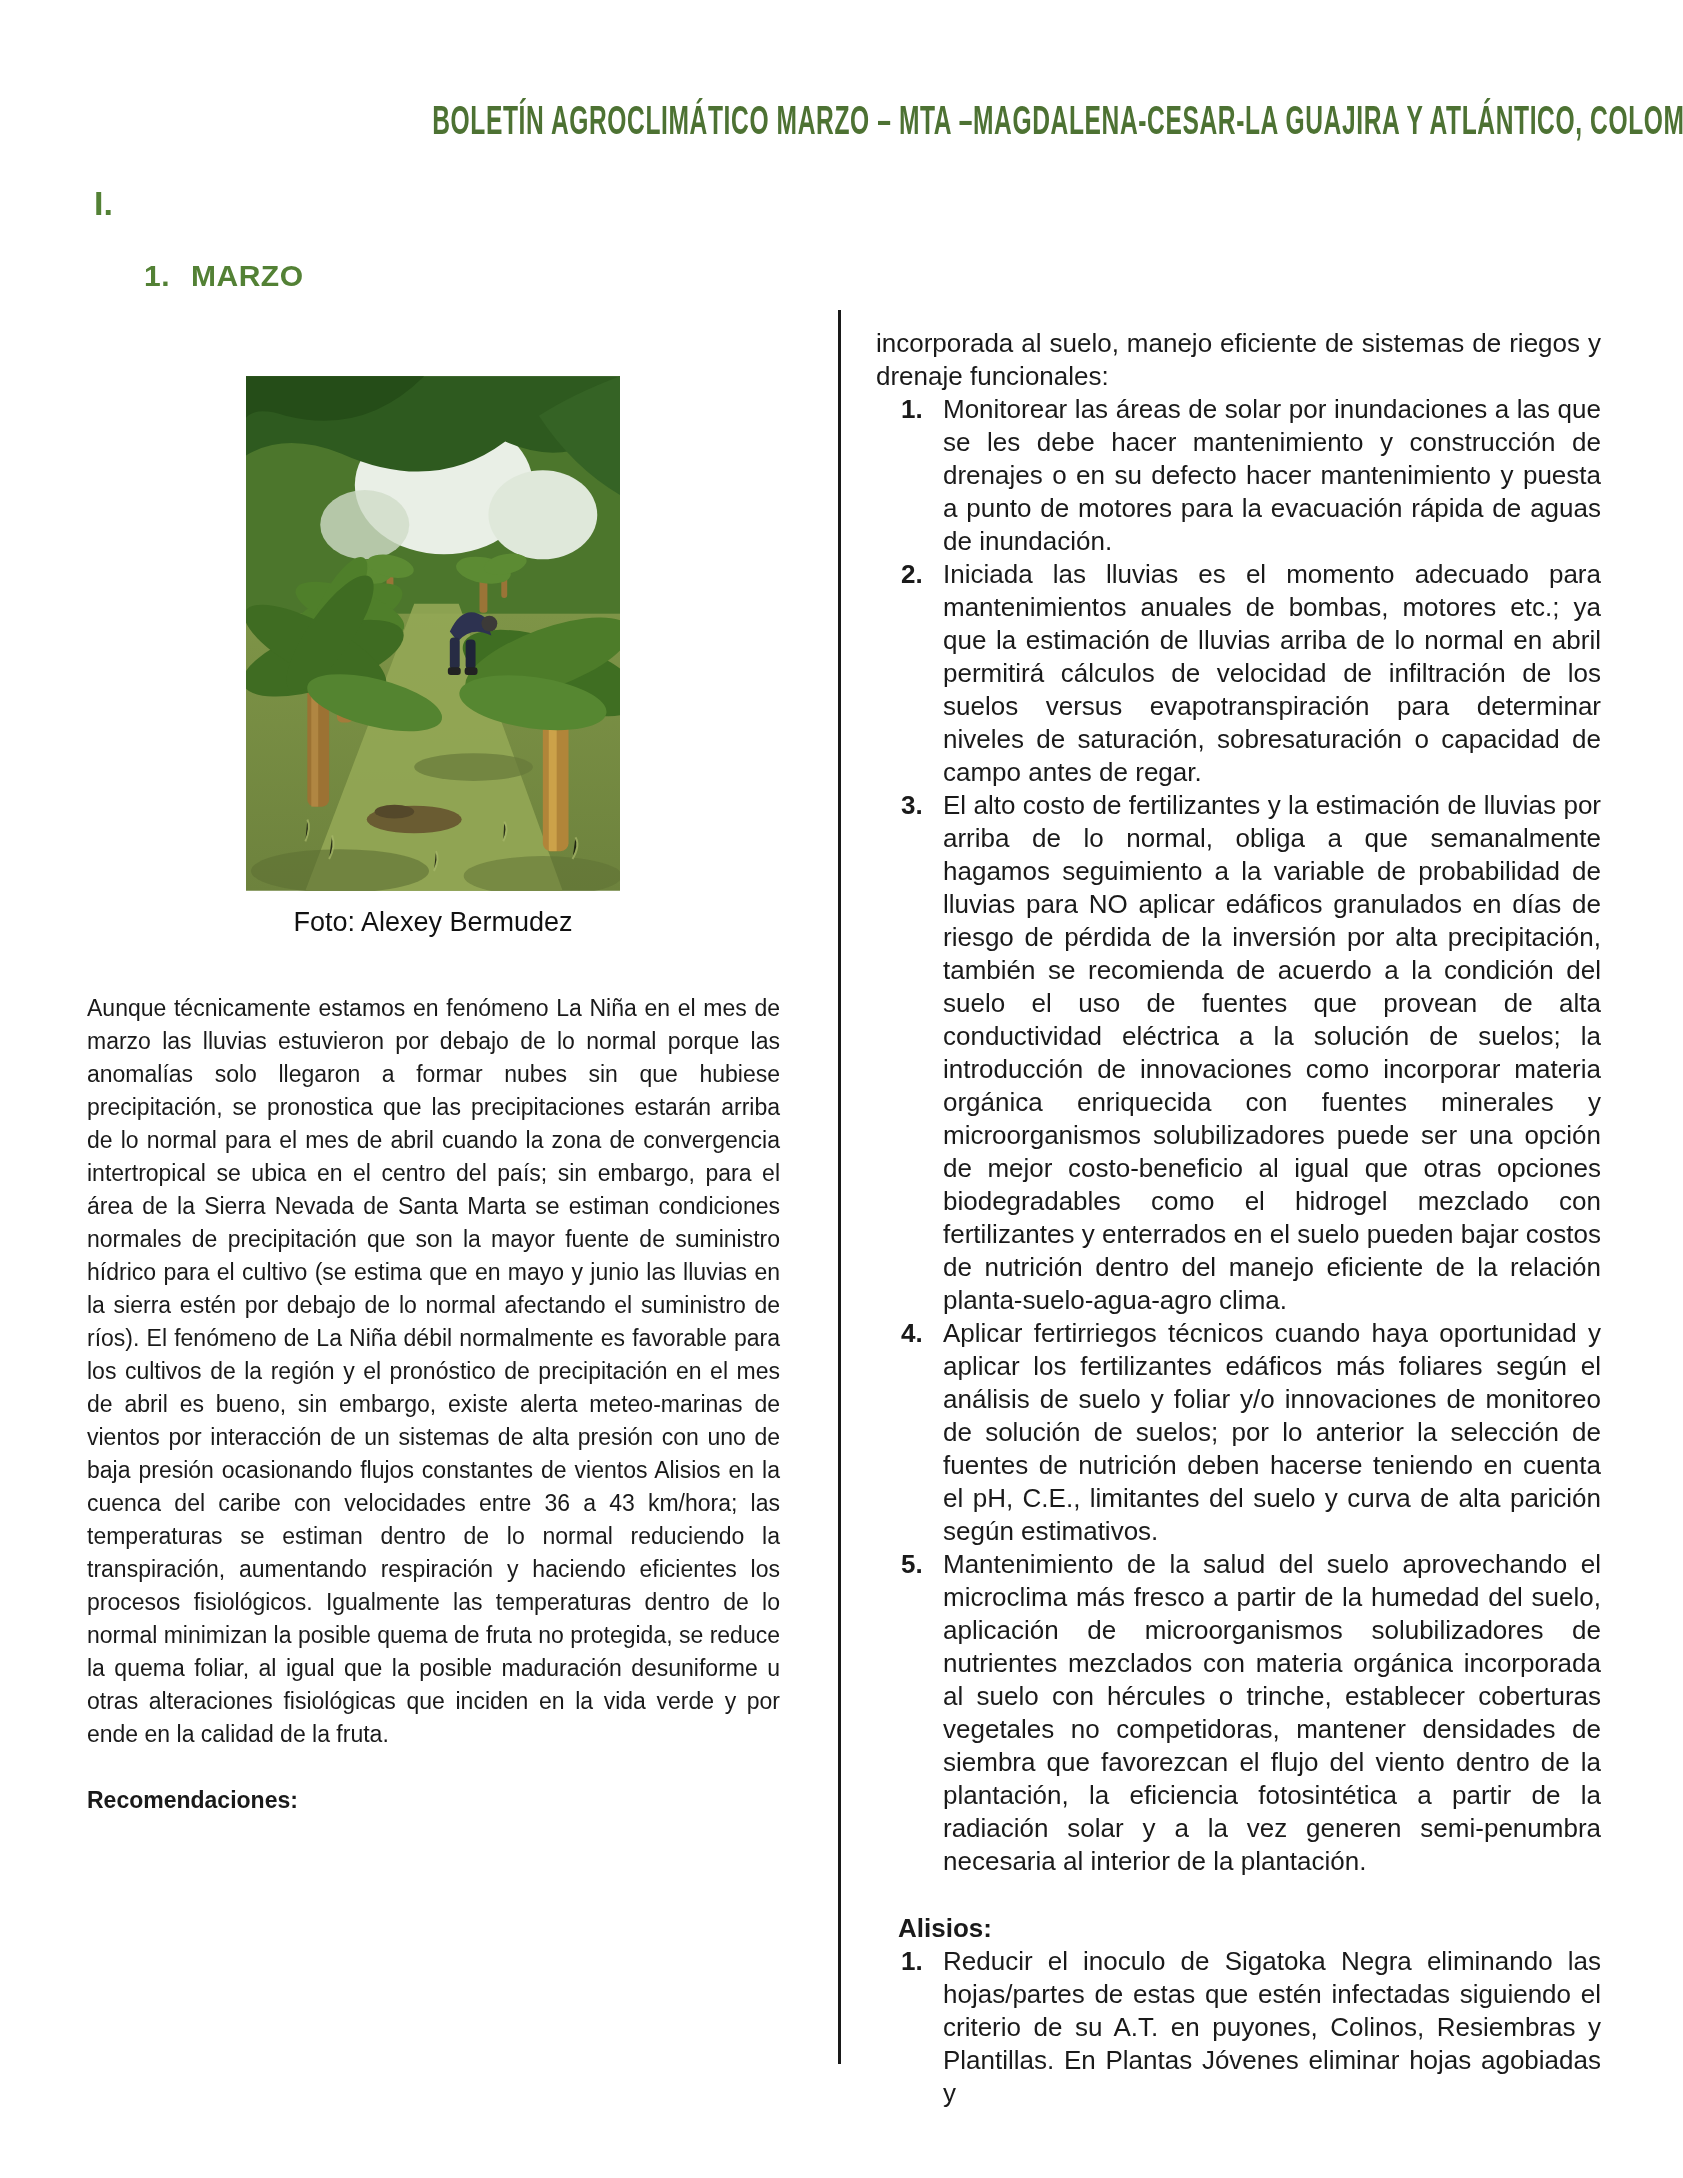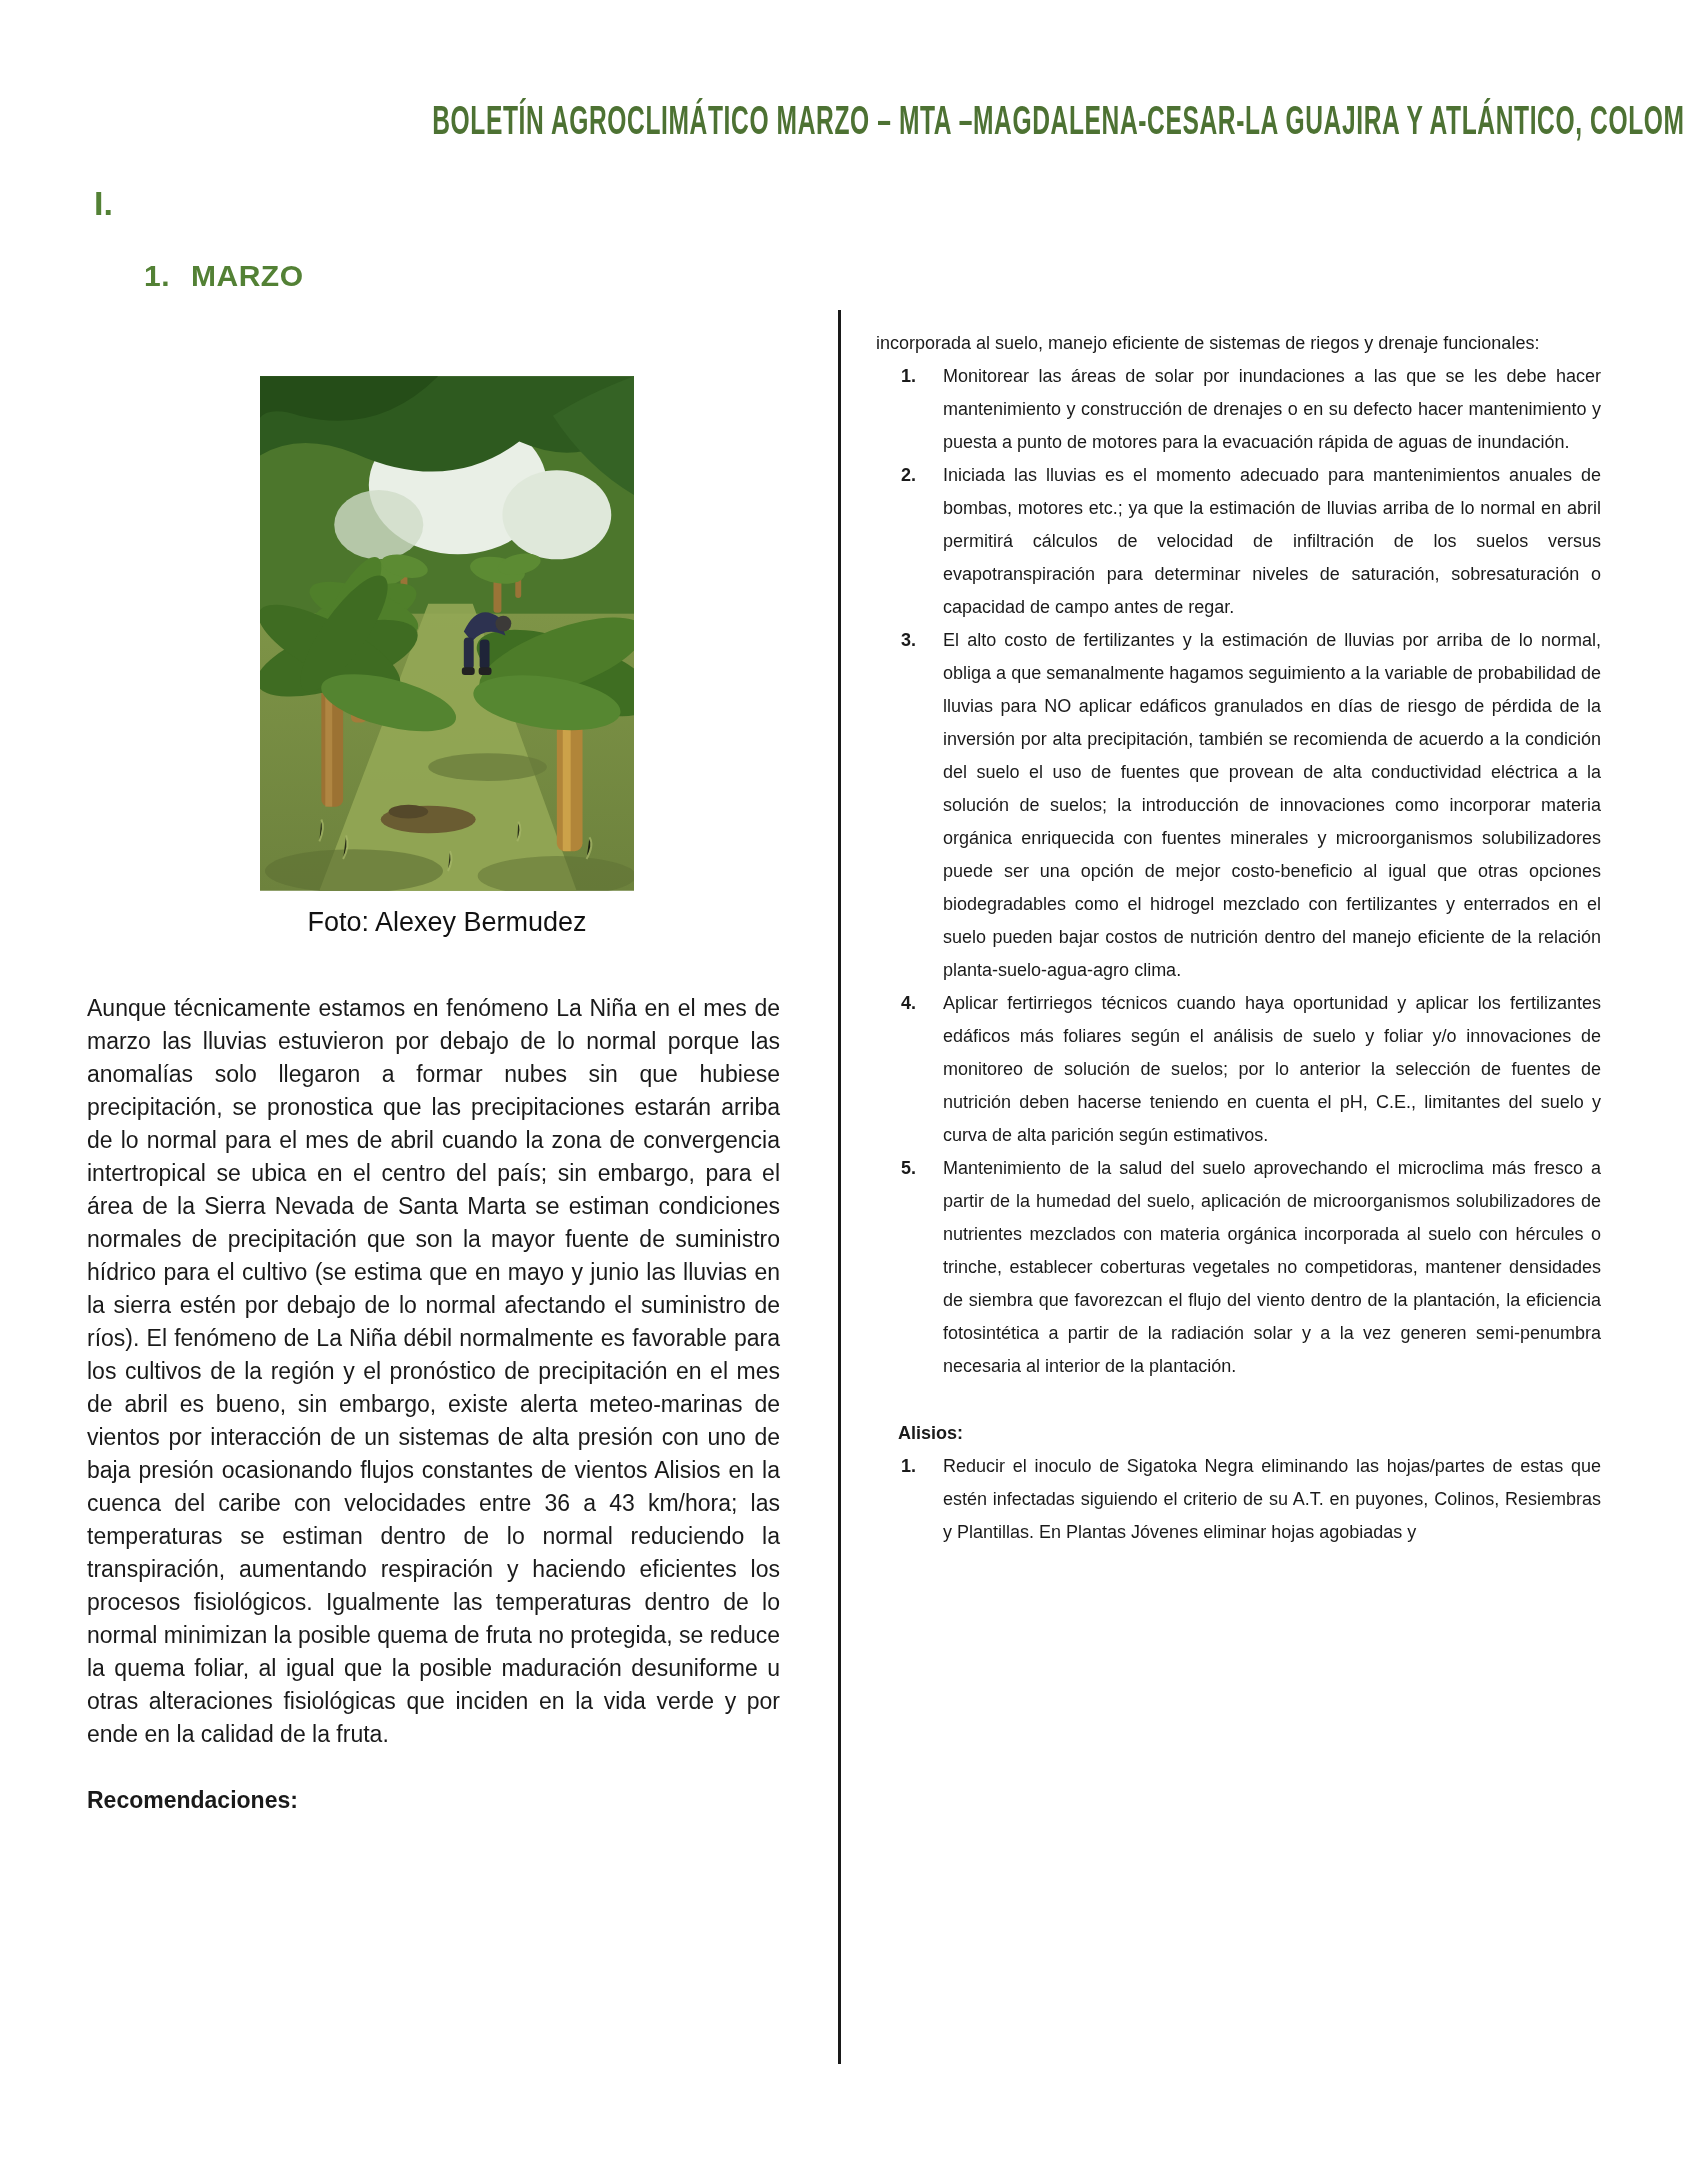--- a/index.html
+++ b/index.html
@@ -21,34 +21,34 @@
   .section-heading{position:absolute;top:184px;left:94px;display:flex;color:var(--green);
     font-size:34px;font-weight:bold;}
   .section-heading .num{width:104px;}
 
   
   .subsection-heading{position:absolute;top:259px;left:144px;display:flex;color:var(--green);
     font-size:30px;font-weight:bold;letter-spacing:0.5px;}
   .subsection-heading .num{width:47px;}
 
   
-  .photo-figure{position:absolute;top:376px;left:260px;width:374px;}
+  .photo-figure{position:absolute;top:376px;left:246px;width:374px;}
   .photo-figure svg{display:block;width:374px;height:515px;}
   .photo-caption{margin-top:16px;text-align:center;font-size:27px;color:#111;}
 
   
   .left-body{position:absolute;top:992px;left:87px;width:693px;font-size:23px;line-height:33px;}
   .left-body p{text-align:justify;}
   .rec-heading{margin-top:33px;font-weight:bold;text-align:left;}
 
   
   .col-divider{position:absolute;left:838px;top:310px;width:3px;height:1754px;background:#1a1a1a;}
 
   
-  .right-body{position:absolute;top:327px;left:876px;width:725px;font-size:18px;line-height:33px;}
+  .right-body{position:absolute;top:327px;left:876px;width:725px;font-size:26px;line-height:33px;}
   .right-body .intro{text-align:justify;}
   .olist{width:100%;}
   .oitem{display:flex;align-items:flex-start;}
   .onum{flex:0 0 67px;padding-left:25px;font-weight:bold;}
   .otext{flex:1;text-align:justify;}
   .sanidad-heading{margin-top:34px;margin-left:22px;font-weight:bold;}
 </style>
 </head>
 <body>
 

